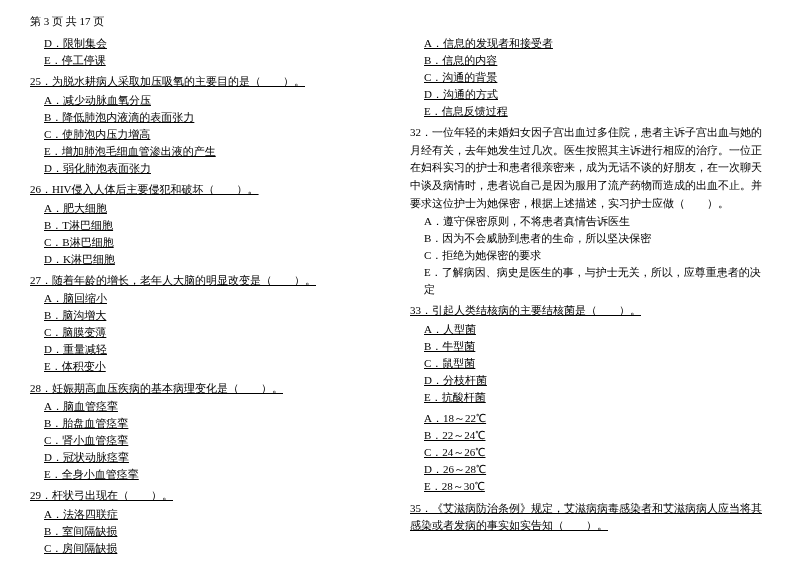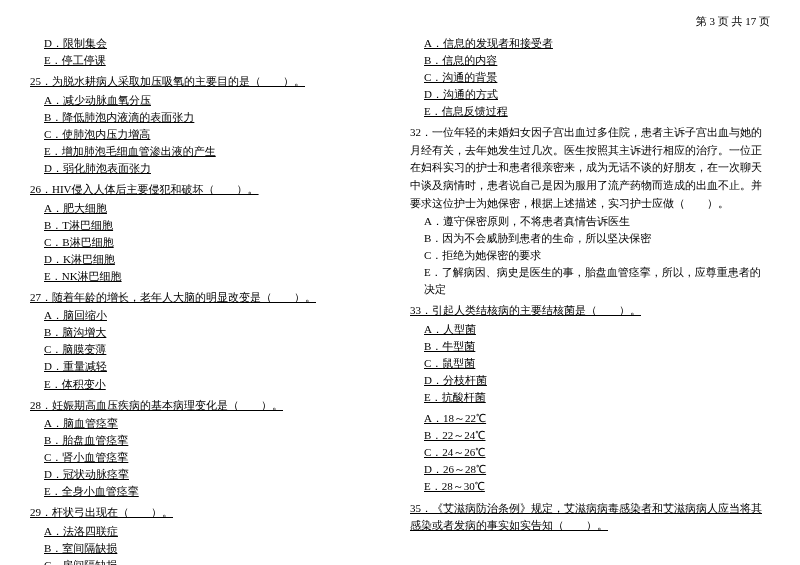--- a/index.html
+++ b/index.html
@@ -13,21 +13,21 @@
       background: #fff;
       color: #000;
       width: 800px;
       min-height: 565px;
       padding: 10px 30px;
     }
     .page-container {
       width: 100%;
     }
     .page-footer {
-      text-align: right;
+      text-align: left;
       font-size: 11px;
       margin-bottom: 6px;
       margin-top: 4px;
     }
     .columns {
       display: flex;
       gap: 20px;
     }
     .column {
       flex: 1;
@@ -79,21 +79,20 @@
         <div class="option">E．增加肺泡毛细血管渗出液的产生</div>
         <div class="option">D．弱化肺泡表面张力</div>
       </div>
 
       <div class="question-block">
         <div class="question-title">26．HIV侵入人体后主要侵犯和破坏（　　）。</div>
         <div class="option">A．肥大细胞</div>
         <div class="option">B．T淋巴细胞</div>
         <div class="option">C．B淋巴细胞</div>
         <div class="option">D．K淋巴细胞</div>
-        <div class="option">E．NK淋巴细胞</div>
       </div>
 
       <div class="question-block">
         <div class="question-title">27．随着年龄的增长，老年人大脑的明显改变是（　　）。</div>
         <div class="option">A．脑回缩小</div>
         <div class="option">B．脑沟增大</div>
         <div class="option">C．脑膜变薄</div>
         <div class="option">D．重量减轻</div>
         <div class="option">E．体积变小</div>
       </div>
@@ -125,21 +124,21 @@
         <div class="option">C．沟通的背景</div>
         <div class="option">D．沟通的方式</div>
         <div class="option">E．信息反馈过程</div>
       </div>
 
       <div class="long-question">
         <div class="question-title">32．一位年轻的未婚妇女因子宫出血过多住院，患者主诉子宫出血与她的月经有关，去年她发生过几次。医生按照其主诉进行相应的治疗。一位正在妇科实习的护士和患者很亲密来，成为无话不谈的好朋友，在一次聊天中谈及病情时，患者说自己是因为服用了流产药物而造成的出血不止。并要求这位护士为她保密，根据上述描述，实习护士应做（　　）。</div>
         <div class="option">A．遵守保密原则，不将患者真情告诉医生</div>
         <div class="option">B．因为不会威胁到患者的生命，所以坚决保密</div>
         <div class="option">C．拒绝为她保密的要求</div>
-        <div class="option">E．了解病因、病史是医生的事，胎盘血管痉挛，所以，应尊重患者的决定</div>
+        <div class="option">E．了解病因、病史是医生的事，与护士无关，所以，应尊重患者的决定</div>
       </div>
 
       <div class="question-block">
         <div class="question-title">33．引起人类结核病的主要结核菌是（　　）。</div>
         <div class="option">A．人型菌</div>
         <div class="option">B．牛型菌</div>
         <div class="option">C．鼠型菌</div>
         <div class="option">D．分枝杆菌</div>
         <div class="option">E．抗酸杆菌</div>
       </div>

